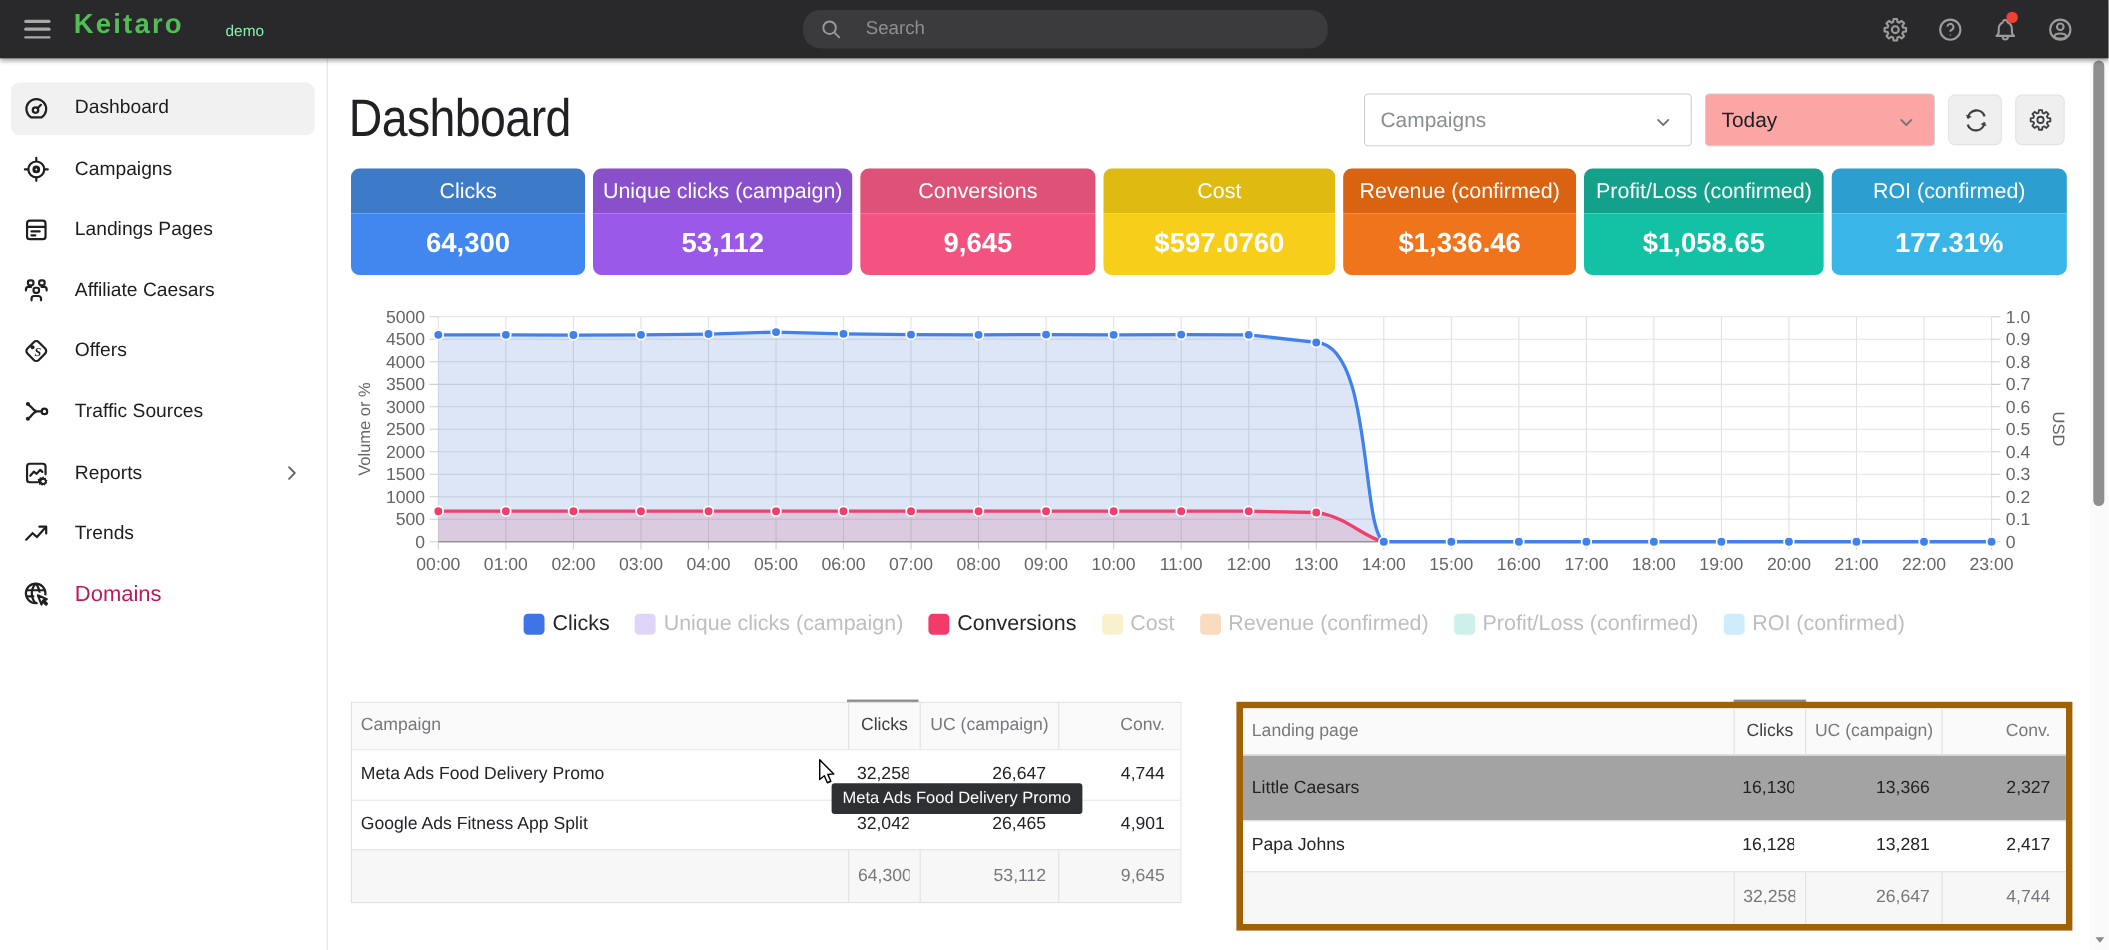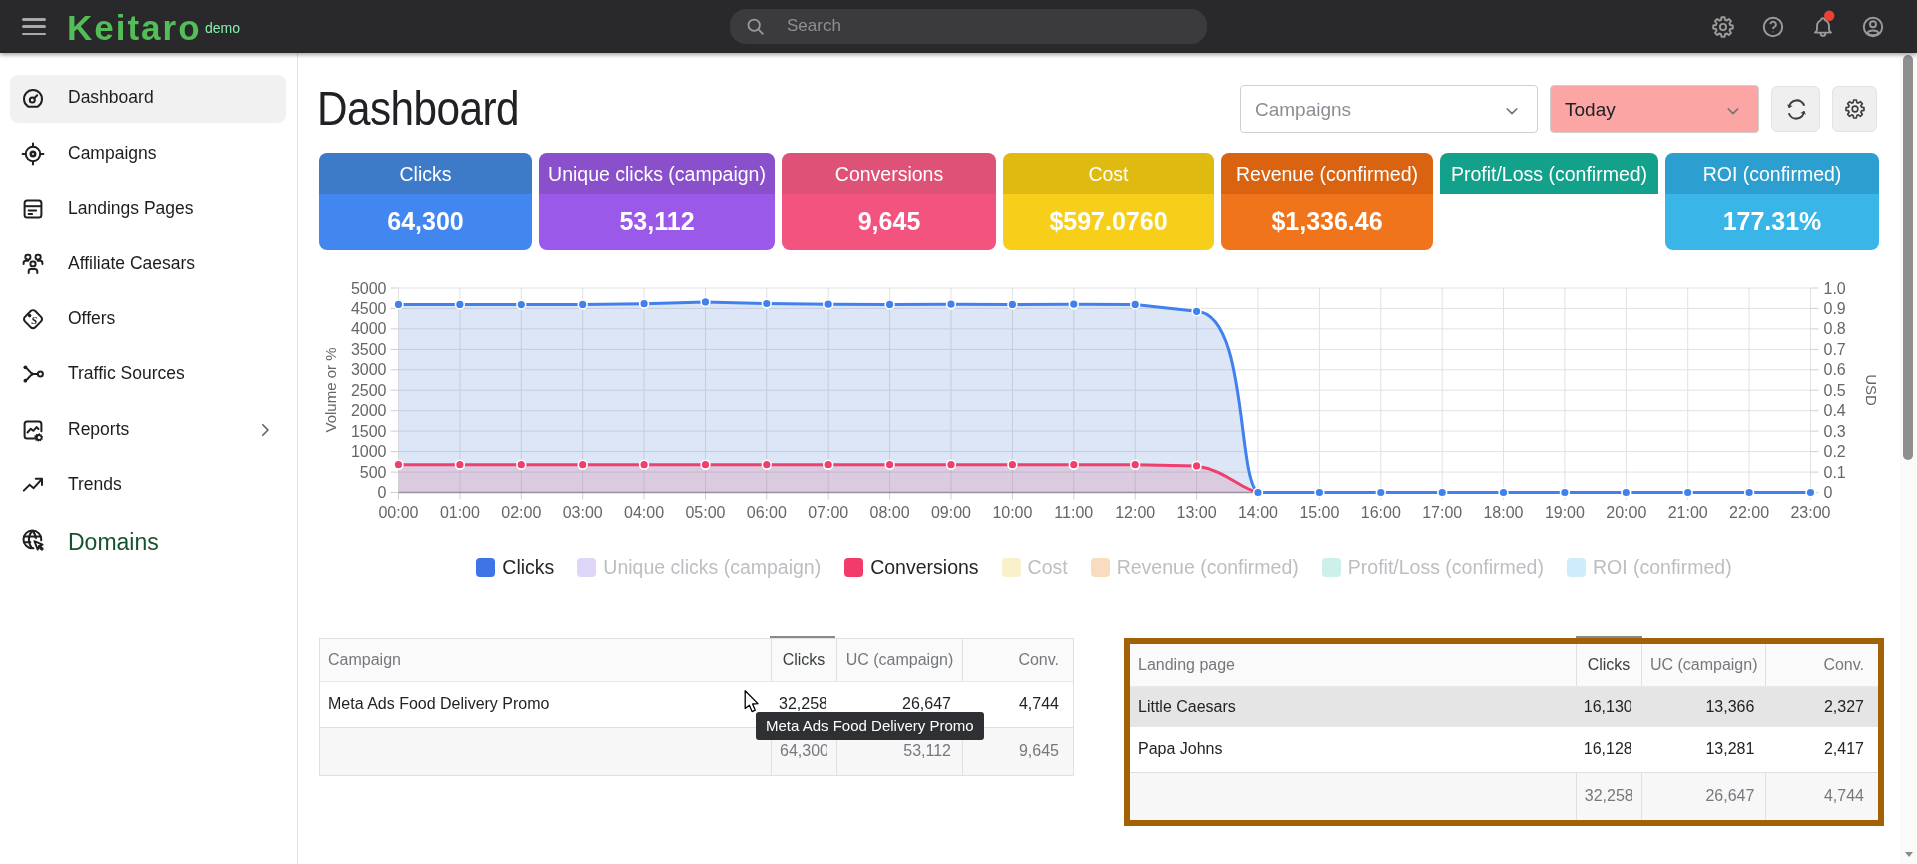--- a/index.html
+++ b/index.html
@@ -7,21 +7,21 @@
 .abs{position:absolute}
 </style></head>
 <body>
 
 <div class="abs" style="left:0;top:0;width:1917px;height:53px;background:#29292b;box-shadow:0 2px 4px rgba(0,0,0,.35);z-index:50">
 
   <div class="abs" style="left:22px;top:18px;width:24px;height:2.6px;background:#a9a9a9;border-radius:2px"></div>
   <div class="abs" style="left:22px;top:25.4px;width:24px;height:2.6px;background:#a9a9a9;border-radius:2px"></div>
   <div class="abs" style="left:22px;top:32.8px;width:24px;height:2.6px;background:#a9a9a9;border-radius:2px"></div>
 
-  <div class="abs" style="left:67px;top:8px;font-size:35px;font-weight:bold;color:#53bd57;letter-spacing:2px">Keitaro</div>
+  <div class="abs" style="left:67px;top:8px;font-size:25px;font-weight:bold;color:#53bd57;letter-spacing:2px">Keitaro</div>
   <div class="abs" style="left:205px;top:20px;font-size:14px;color:#86efac">demo</div>
 
   <div class="abs" style="left:730px;top:9px;width:477px;height:35px;background:#3b3b3d;border-radius:16px">
     <svg class="abs" style="left:15px;top:7px" width="21" height="21" viewBox="0 0 24 24" fill="none" stroke="#9a9a9a" stroke-width="2">
         <circle cx="10.5" cy="10.5" r="6.5"></circle>
         <line x1="15.3" y1="15.3" x2="21" y2="21"></line>
       </svg>
     <div class="abs" style="left:57px;top:7px;font-size:17px;color:#8f8f8f">Search</div>
   </div>
 <svg class="abs" style="left:1711px;top:15px" width="24" height="24" viewBox="0 0 24 24" fill="none" stroke="#9b9b9b" stroke-width="1.9">
@@ -107,21 +107,21 @@
     </svg>
 <div class="abs" style="left:68px;top:421px;font-size:17.5px;color:#1d1d1f">Trends</div>
 <svg class="abs" style="left:21px;top:475px" width="24" height="24" viewBox="0 0 24 24" fill="none" stroke="#1f1f1f" stroke-width="2">
       <circle cx="11.4" cy="11.4" r="8.9"></circle>
       <path d="M3 8.6h16.8M2.6 14.2h7.6"></path>
       <path d="M11.4 2.5a13.6 13.6 0 0 1 3.5 8.9M11.4 2.5a13.6 13.6 0 0 0-3.5 8.9 13.6 13.6 0 0 0 3.3 8.9" fill="none"></path>
       <path d="M13.4 13.2 21.6 16.7 18.1 18.1 16.7 21.6Z" fill="#fff" stroke="#fff" stroke-width="5.5" stroke-linejoin="round"></path>
       <path d="M13.4 13.2 21.6 16.7 18.1 18.1 16.7 21.6Z" fill="#fff" stroke="#1f1f1f" stroke-width="1.9" stroke-linejoin="round"></path>
       <path d="M18.6 18.6 20.9 20.9" stroke="#1f1f1f" stroke-width="3.4" stroke-linecap="round"></path>
     </svg>
-<div class="abs" style="left:68px;top:476px;font-size:23px;color:#14532d">Domains</div>
+<div class="abs" style="left:68px;top:476px;font-size:20px;color:#be185d">Domains</div>
 </div>
 
 <div class="abs" style="left:317px;top:81px;font-size:48px;color:#202124;letter-spacing:-0.6px;transform:scaleX(0.88);transform-origin:left top">Dashboard</div>
 <div class="abs" style="left:1240px;top:85px;width:298px;height:48px;border:1px solid #cfcfcf;border-radius:4px;background:#fff">
   <div class="abs" style="left:14px;top:13px;font-size:19px;color:#8a8f95">Campaigns</div>
   <svg class="abs" style="left:263px;top:17px" width="16" height="16" viewBox="0 0 24 24" fill="none" stroke="#757575" stroke-width="2.6">
       <path d="M5 9l7 7 7-7" stroke-linecap="round" stroke-linejoin="round"></path>
     </svg>
 </div>
 <div class="abs" style="left:1550px;top:85px;width:209px;height:48px;border:1px solid #cfcfcf;border-radius:4px;background:#fca5a5">
@@ -159,20 +159,21 @@
 <div class="abs" style="left:1003px;top:153px;width:211px;height:97px;border-radius:8px;overflow:hidden">
 <div style="height:41px;background:#dfba10;color:#fff;font-size:19.5px;text-align:center;line-height:42px;white-space:nowrap">Cost</div>
 <div style="height:56px;background:#f7cf1b;color:#fff;font-size:25px;font-weight:bold;text-align:center;line-height:54px">$597.0760</div>
 </div>
 <div class="abs" style="left:1221px;top:153px;width:212px;height:97px;border-radius:8px;overflow:hidden">
 <div style="height:41px;background:#d96310;color:#fff;font-size:19.5px;text-align:center;line-height:42px;white-space:nowrap">Revenue (confirmed)</div>
 <div style="height:56px;background:#f0741c;color:#fff;font-size:25px;font-weight:bold;text-align:center;line-height:54px">$1,336.46</div>
 </div>
 <div class="abs" style="left:1440px;top:153px;width:218px;height:97px;border-radius:8px;overflow:hidden">
 <div style="height:41px;background:#13a18b;color:#fff;font-size:19.5px;text-align:center;line-height:42px;white-space:nowrap">Profit/Loss (confirmed)</div>
+<div style="height:56px;background:#13c2a4;color:#fff;font-size:25px;font-weight:bold;text-align:center;line-height:54px">$1,058.65</div>
 </div>
 <div class="abs" style="left:1665px;top:153px;width:214px;height:97px;border-radius:8px;overflow:hidden">
 <div style="height:41px;background:#2c9fd0;color:#fff;font-size:19.5px;text-align:center;line-height:42px;white-space:nowrap">ROI (confirmed)</div>
 <div style="height:56px;background:#39b5e8;color:#fff;font-size:25px;font-weight:bold;text-align:center;line-height:54px">177.31%</div>
 </div>
 <svg class="abs" style="left:298px;top:270px" width="1602" height="300" viewBox="298 270 1602 300" font-family="Liberation Sans,sans-serif">
     <line x1="398.5" y1="288.0" x2="398.5" y2="492.5" stroke="#e2e2e2" stroke-width="1"></line>
     <line x1="459.9" y1="288.0" x2="459.9" y2="492.5" stroke="#e2e2e2" stroke-width="1"></line>
     <line x1="521.3" y1="288.0" x2="521.3" y2="492.5" stroke="#e2e2e2" stroke-width="1"></line>
     <line x1="582.7" y1="288.0" x2="582.7" y2="492.5" stroke="#e2e2e2" stroke-width="1"></line>
@@ -384,38 +385,46 @@
       <div style="width:111px;border-left:1px solid #e0e0e0;display:flex;align-items:center;justify-content:flex-end;padding-right:14px">Conv.</div>
     </div>
     <div style="display:flex;height:45.5px;background:#fff;border-top:1px solid #e8e8e8;color:#212327">
       <div style="width:451px;;display:flex;align-items:center;justify-content:flex-start;padding-left:8px">Meta Ads Food Delivery Promo</div>
       <div style="width:65px;;display:flex;align-items:center;justify-content:flex-start;padding-left:8px">
         <span style="display:inline-block;width:47px;overflow:hidden;white-space:nowrap">32,258</span>
       </div>
       <div style="width:126px;;display:flex;align-items:center;justify-content:flex-end;padding-right:11px">26,647</div>
       <div style="width:111px;;display:flex;align-items:center;justify-content:flex-end;padding-right:14px">4,744</div>
     </div>
+    <div style="display:flex;height:45.5px;background:#fff;border-top:1px solid #e8e8e8;color:#212327">
+      <div style="width:451px;;display:flex;align-items:center;justify-content:flex-start;padding-left:8px">Google Ads Fitness App Split</div>
+      <div style="width:65px;;display:flex;align-items:center;justify-content:flex-start;padding-left:8px">
+        <span style="display:inline-block;width:47px;overflow:hidden;white-space:nowrap">32,042</span>
+      </div>
+      <div style="width:126px;;display:flex;align-items:center;justify-content:flex-end;padding-right:11px">26,465</div>
+      <div style="width:111px;;display:flex;align-items:center;justify-content:flex-end;padding-right:14px">4,901</div>
+    </div>
     <div style="display:flex;height:48px;background:#f7f7f7;border-top:1px solid #e0e0e0;color:#75787d">
       <div style="width:451px;;display:flex;align-items:center;"></div>
       <div style="width:65px;border-left:1px solid #e0e0e0;display:flex;align-items:center;justify-content:flex-start;padding-left:8px">
         <span style="display:inline-block;width:47px;overflow:hidden;white-space:nowrap">64,300</span>
       </div>
       <div style="width:126px;border-left:1px solid #e0e0e0;display:flex;align-items:center;justify-content:flex-end;padding-right:11px">53,112</div>
       <div style="width:111px;border-left:1px solid #e0e0e0;display:flex;align-items:center;justify-content:flex-end;padding-right:14px">9,645</div>
     </div>
   </div>
 <div class="abs" style="left:1576px;top:636px;width:66px;height:4px;background:#8a8a8a"></div>
 <div class="abs" style="left:1124px;top:638px;width:760px;border:6px solid #a16207;font-size:16px">
     <div style="display:flex;height:42px;background:#fafafa;color:#75787d">
       <div style="width:452px;;display:flex;align-items:center;justify-content:flex-start;padding-left:8px">Landing page</div>
       <div style="width:66px;border-left:1px solid #e0e0e0;color:#3c4043;display:flex;align-items:center;justify-content:center">Clicks</div>
       <div style="width:126px;border-left:1px solid #e0e0e0;display:flex;align-items:center;justify-content:center">UC (campaign)</div>
       <div style="width:114px;border-left:1px solid #e0e0e0;display:flex;align-items:center;justify-content:flex-end;padding-right:14px">Conv.</div>
     </div>
-    <div style="display:flex;height:40px;background:#e5e5e5;border-top:1px solid #e8e8e8;color:#212327">
+    <div style="display:flex;height:60px;background:#a3a3a3;border-top:1px solid #e8e8e8;color:#212327">
       <div style="width:452px;;display:flex;align-items:center;justify-content:flex-start;padding-left:8px">Little Caesars</div>
       <div style="width:66px;;display:flex;align-items:center;justify-content:flex-start;padding-left:8px">
         <span style="display:inline-block;width:47px;overflow:hidden;white-space:nowrap">16,130</span>
       </div>
       <div style="width:126px;;display:flex;align-items:center;justify-content:flex-end;padding-right:11px">13,366</div>
       <div style="width:114px;;display:flex;align-items:center;justify-content:flex-end;padding-right:14px">2,327</div>
     </div>
     <div style="display:flex;height:45.5px;background:#fff;border-top:1px solid #e8e8e8;color:#212327">
       <div style="width:452px;;display:flex;align-items:center;justify-content:flex-start;padding-left:8px">Papa Johns</div>
       <div style="width:66px;;display:flex;align-items:center;justify-content:flex-start;padding-left:8px">

